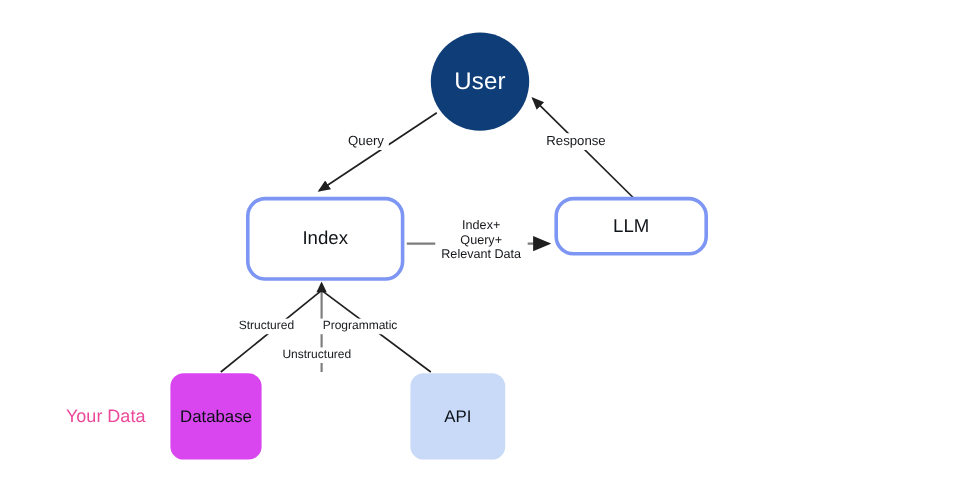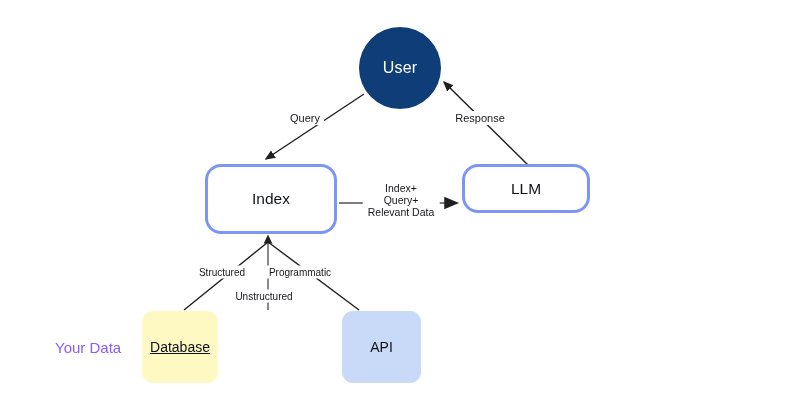--- a/index.html
+++ b/index.html
@@ -18,21 +18,21 @@
     z-index: 1;
   }
   .node, .edge-label, .annotation { position: absolute; z-index: 2; }
 
   .user-circle {
     left: 359px; top: 27px;
     width: 82px; height: 82px;
     border-radius: 50%;
     display: flex; align-items: center; justify-content: center;
     color: #ffffff;
-    font-size: 16px;
+    font-size: 20px;
     letter-spacing: 0.2px;
   }
   .outline-box {
     background: #ffffff;
     border: 3px solid #7d96f3;
     border-radius: 16px;
     display: flex; align-items: center; justify-content: center;
     color: #111418;
     font-size: 15.5px;
   }
@@ -68,21 +68,21 @@
   }
   .query-label    { left: 305px; top: 118px; }
   .response-label { left: 480px; top: 118px; }
   .structured-label    { left: 222px; top: 272px; }
   .unstructured-label  { left: 264px; top: 296px; }
   .programmatic-label  { left: 300px; top: 272px; }
 
   .your-data {
     left: 55px; top: 339px;
     font-size: 15px;
-    color: #8b5cf6;
+    color: #ec4899;
   }
 </style>
 </head>
 <body>
 
 <div class="canvas">
 
   <svg class="wires" width="800" height="400" viewBox="0 0 800 400">
     <defs>
       <marker id="ah" viewBox="0 0 10 10" refX="8.5" refY="5" markerWidth="7.5" markerHeight="7.5" orient="auto">
@@ -110,21 +110,21 @@
   </div>
 
   <div class="node outline-box index-box" style="border-color: rgb(125, 150, 243);">
     <span>Index</span>
   </div>
 
   <div class="node outline-box llm-box" style="border-color: rgb(125, 150, 243);">
     <span>LLM</span>
   </div>
 
-  <div class="node data-box database-box" style="background-color: #fef9c3; text-decoration: underline;">
+  <div class="node data-box database-box" style="background-color: #d946ef;">
     <span>Database</span>
   </div>
 
 
   <div class="node data-box api-box" style="background-color: rgb(201, 218, 249);">
     <span>API</span>
   </div>
 
   <div class="edge-label query-label">Query</div>
 

